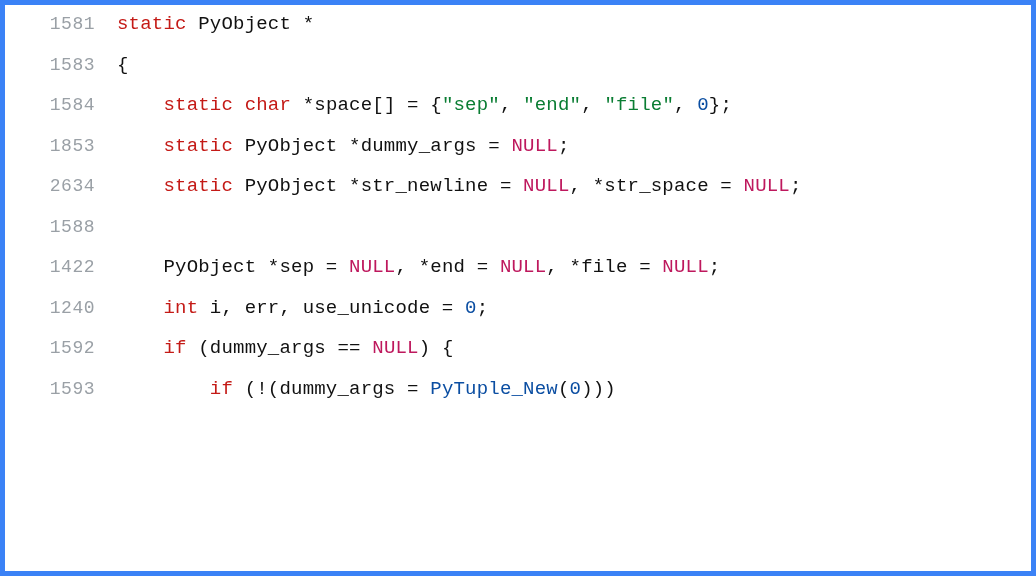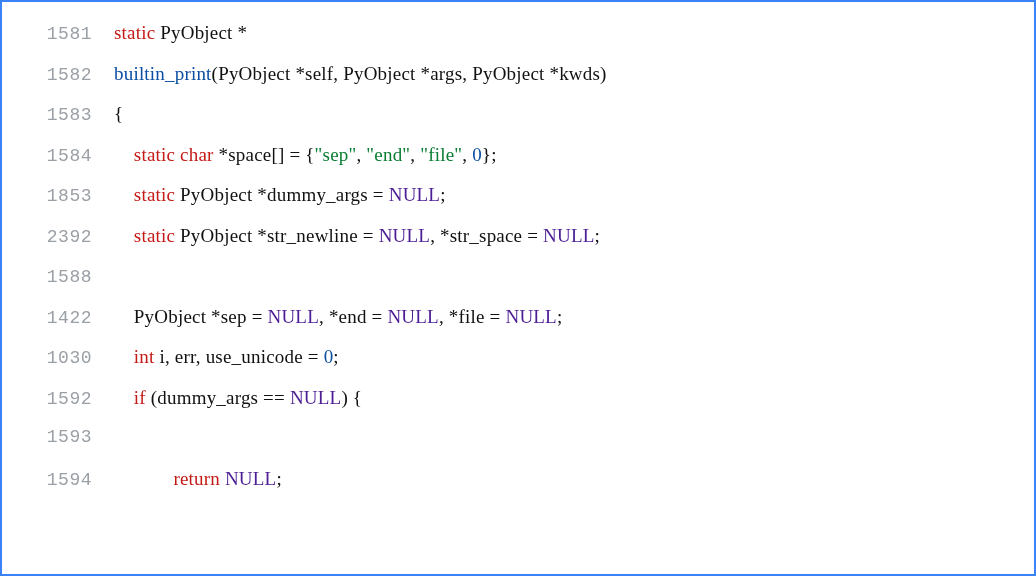--- a/index.html
+++ b/index.html
@@ -9,64 +9,61 @@
     height: 576px;
     overflow: hidden;
     background: #ffffff;
     font-family: Consolas, "Liberation Mono", Menlo, Courier, monospace;
     font-size: 19px;
   }
   .frame {
     box-sizing: border-box;
     width: 1036px;
     height: 576px;
-    border: 2px solid #3b82f6;
+    border: 5px solid #3b82f6;
     background: #fff;
     overflow: hidden;
-    padding-top: 20px;
+    padding-top: 8px;
   }
   .row {
     display: flex;
     align-items: baseline;
     height: 40.5px;
     white-space: pre;
   }
   .lineno {
     width: 90px;
     text-align: right;
     color: #9aa0a6;
     padding-right: 22px;
     user-select: none;
     letter-spacing: 0.5px;
     font-size: 18px;
   }
   .code {
     flex: 1;
     color: #111;
     letter-spacing: 0.2px;
-    font-family: Liberation Serif, serif;
   }
   
   .kw   { color: #c41a16; }     
   .fn   { color: #0b4ea2; }  
   .str  { color: #0a7d33; }  
   .num  { color: #0b4ea2; }  
-  .null { color: #4c1d95; margin-top: 21px; }
+  .null { color: #be185d; margin-top: 21px; }
 </style>
 </head>
 <body>
 
 <div class="frame">
   <div id="code-body">
       <div class="row"><span class="lineno">1581</span><span class="code"><span class="kw">static</span><span> </span><span>PyObject *</span></span></div>
-      <div class="row"><span class="lineno">1582</span><span class="code"><span class="fn">builtin_print</span><span>(PyObject *self, PyObject *args, PyObject *kwds)</span></span></div>
       <div class="row"><span class="lineno">1583</span><span class="code"><span>{</span></span></div>
       <div class="row"><span class="lineno">1584</span><span class="code"><span>    </span><span class="kw">static</span><span> </span><span class="kw">char</span><span> *space[] = {</span><span class="str">"sep"</span><span>, </span><span class="str">"end"</span><span>, </span><span class="str">"file"</span><span>, </span><span class="num">0</span><span>};</span></span></div>
       <div class="row"><span class="lineno">1853</span><span class="code"><span>    </span><span class="kw">static</span><span> PyObject *dummy_args = </span><span class="null">NULL</span><span>;</span></span></div>
-      <div class="row"><span class="lineno">2392</span><span class="code"><span>    </span><span class="kw">static</span><span> PyObject *str_newline = </span><span class="null">NULL</span><span>, *str_space = </span><span class="null">NULL</span><span>;</span></span></div>
+      <div class="row"><span class="lineno">2634</span><span class="code"><span>    </span><span class="kw">static</span><span> PyObject *str_newline = </span><span class="null">NULL</span><span>, *str_space = </span><span class="null">NULL</span><span>;</span></span></div>
       <div class="row"><span class="lineno">1588</span><span class="code"><span>    </span></span></div>
       <div class="row"><span class="lineno">1422</span><span class="code"><span>    </span><span>PyObject *sep = </span><span class="null">NULL</span><span>, *end = </span><span class="null">NULL</span><span>, *file = </span><span class="null">NULL</span><span>;</span></span></div>
-      <div class="row"><span class="lineno">1030</span><span class="code"><span>    </span><span class="kw">int</span><span> i, err, use_unicode = </span><span class="num">0</span><span>;</span></span></div>
+      <div class="row"><span class="lineno">1240</span><span class="code"><span>    </span><span class="kw">int</span><span> i, err, use_unicode = </span><span class="num">0</span><span>;</span></span></div>
       <div class="row"><span class="lineno">1592</span><span class="code"><span>    </span><span class="kw">if</span><span> (dummy_args == </span><span class="null">NULL</span><span>) {</span></span></div>
-      <div class="row"><span class="lineno">1593</span></div>
-      <div class="row"><span class="lineno">1594</span><span class="code"><span>            </span><span class="kw">return</span><span> </span><span class="null">NULL</span><span>;</span></span></div>
+      <div class="row"><span class="lineno">1593</span><span class="code"><span>        </span><span class="kw">if</span><span> (!(dummy_args = </span><span class="fn">PyTuple_New</span><span>(</span><span class="num">0</span><span>)))</span></span></div>
     </div>
 </div>
 
 </body></html>

